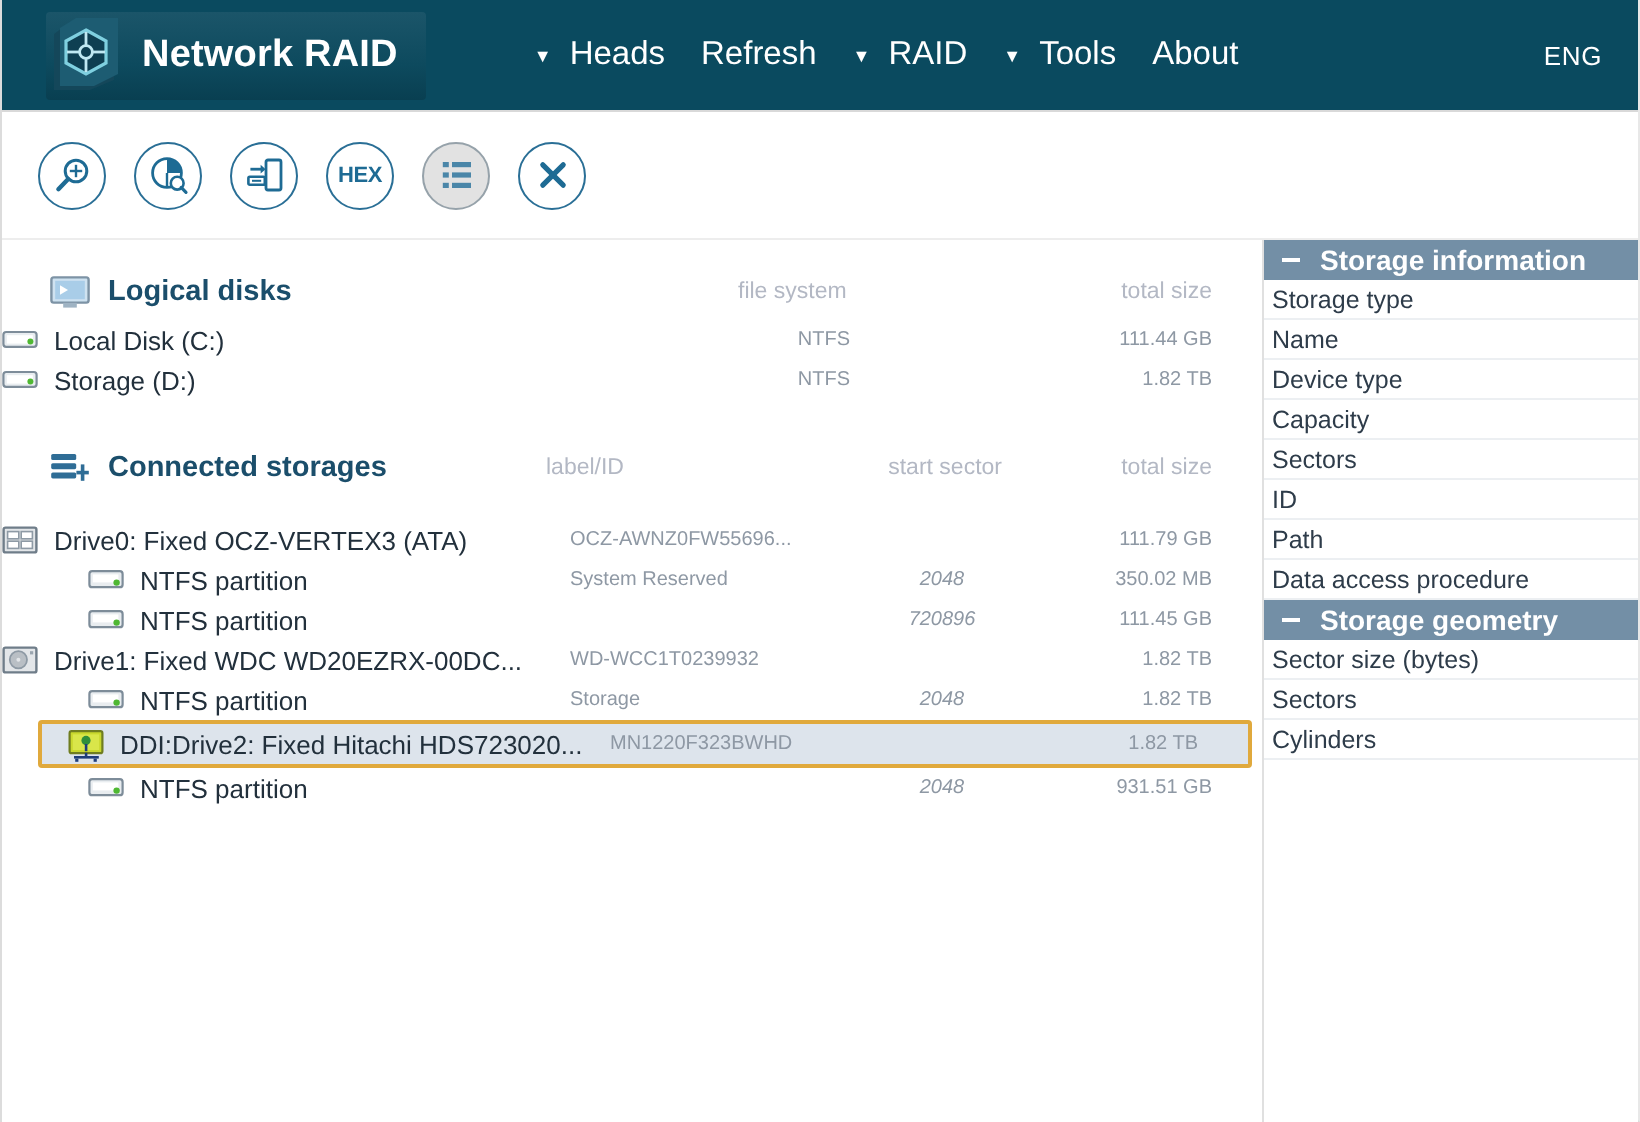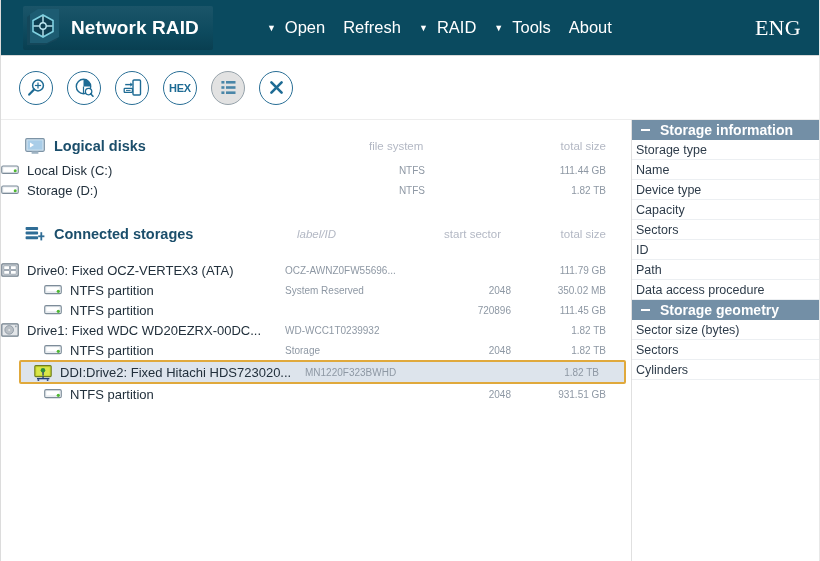--- a/index.html
+++ b/index.html
@@ -78,23 +78,22 @@
     line-height: 1;
     position: relative;
     top: 1px;
   }
   .lang {
     position: absolute;
     right: 18px;
     top: 50%;
     transform: translateY(-50%);
     color: #ffffff;
-    font-size: 22px;
+    font-size: 13px;
     letter-spacing: 0.3px;
-    font-family: Liberation Serif, serif;
   }
   .header-rule {
     height: 1px;
     background: #d9d9d9;
     width: 100%;
   }
 
   
   .toolbar {
     height: 64px;
@@ -177,21 +176,21 @@
   .colhdr {
     position: absolute;
     font-size: 11.5px;
     color: #b3b8c4;
     white-space: nowrap;
     top: 50%;
     transform: translateY(-50%);
   }
   .colhdr.fs { left: 368px; }
   .colhdr.ts { right: 25px; }
-  .colhdr.lbl { left: 296px; font-style: italic; }
+  .colhdr.lbl { left: 272px; }
   .colhdr.ss { right: 130px; }
 
   .row {
     display: flex;
     align-items: center;
     height: 20px;
     position: relative;
     box-sizing: border-box;
     font-size: 13px;
     color: #22303c;
@@ -212,21 +211,21 @@
   .cell {
     position: absolute;
     font-size: 10px;
     color: #8e98a4;
     white-space: nowrap;
     top: 50%;
     transform: translateY(-50%);
   }
   .cell.fsv { left: 368px; width: 56px; text-align: right; }
   .cell.lblv { left: 284px; }
-  .cell.ssv  { right: 120px; width: 80px; text-align: right; }
+  .cell.ssv  { right: 120px; width: 80px; text-align: center; font-style: italic; }
   .cell.tsv  { right: 25px; width: 80px; text-align: right; }
 
   .row.selected {
     background: #dde4ec;
     border: 2px solid #e0a93c;
     border-radius: 2px;
     height: 24px;
     margin-left: 18px;
     margin-right: 5px;
     padding-left: 13px;
@@ -287,21 +286,21 @@
           <line x1="20" y1="9" x2="20" y2="15.8" stroke="#bfe8f2" stroke-width="1.4"></line>
           <line x1="20" y1="22.2" x2="20" y2="29" stroke="#bfe8f2" stroke-width="1.4"></line>
         </svg>
       </span>
       <span class="brand-title">Network RAID</span>
     </div>
 
     <div class="menubar">
       <div class="menu-item">
         <span class="menu-caret">▼</span>
-        <span>Open</span>
+        <span>Heads</span>
       </div>
       <div class="menu-item">
         <span>Refresh</span>
       </div>
       <div class="menu-item">
         <span class="menu-caret">▼</span>
         <span>RAID</span>
       </div>
       <div class="menu-item">
         <span class="menu-caret">▼</span>

